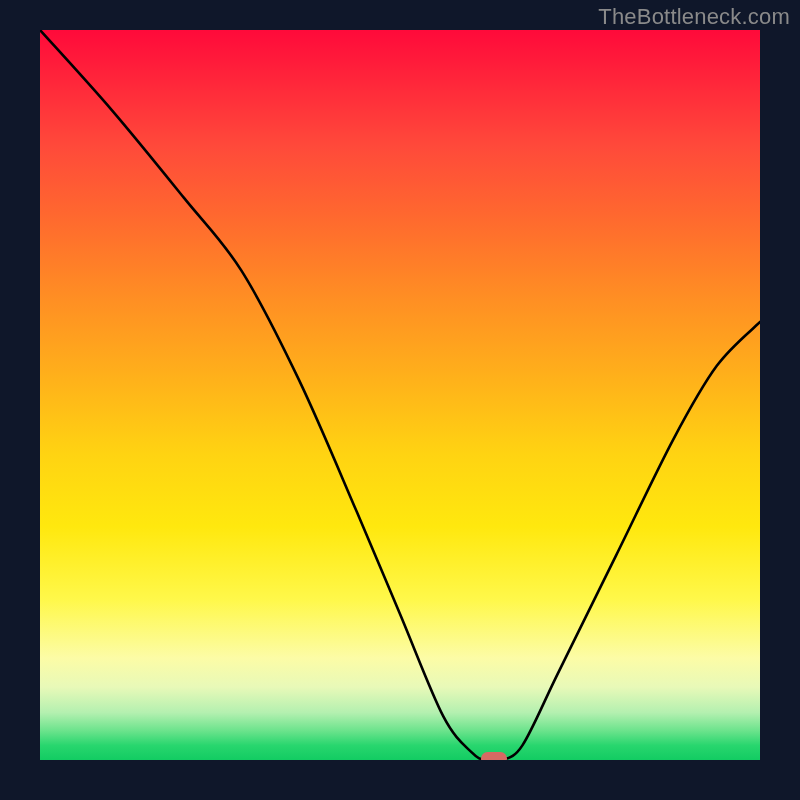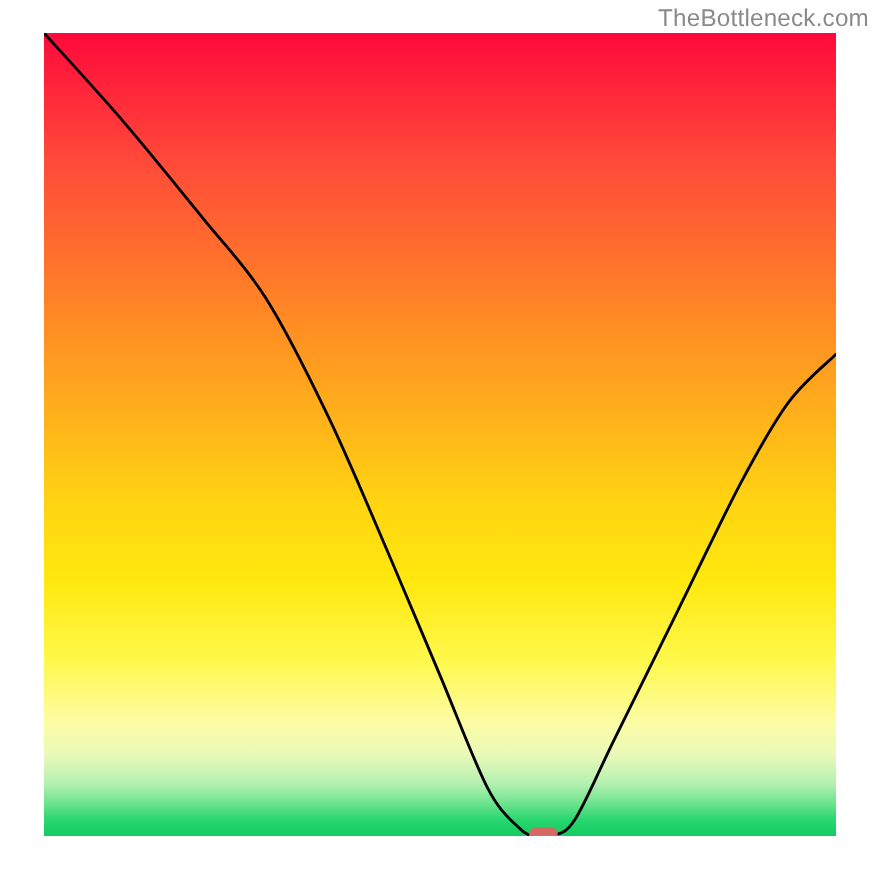--- a/index.html
+++ b/index.html
@@ -9,21 +9,21 @@
     height: 800px;
     background: #000;
     overflow: hidden;
   }
   .frame {
     position: absolute;
     left: 0;
     top: 0;
     width: 800px;
     height: 800px;
-    background: #ffffff;
+    background: #0f172a;
   }
   .plot {
     position: absolute;
     left: 40px;
     top: 30px;
     width: 720px;
     height: 730px;
     overflow: hidden;
   }
   .gradient {

